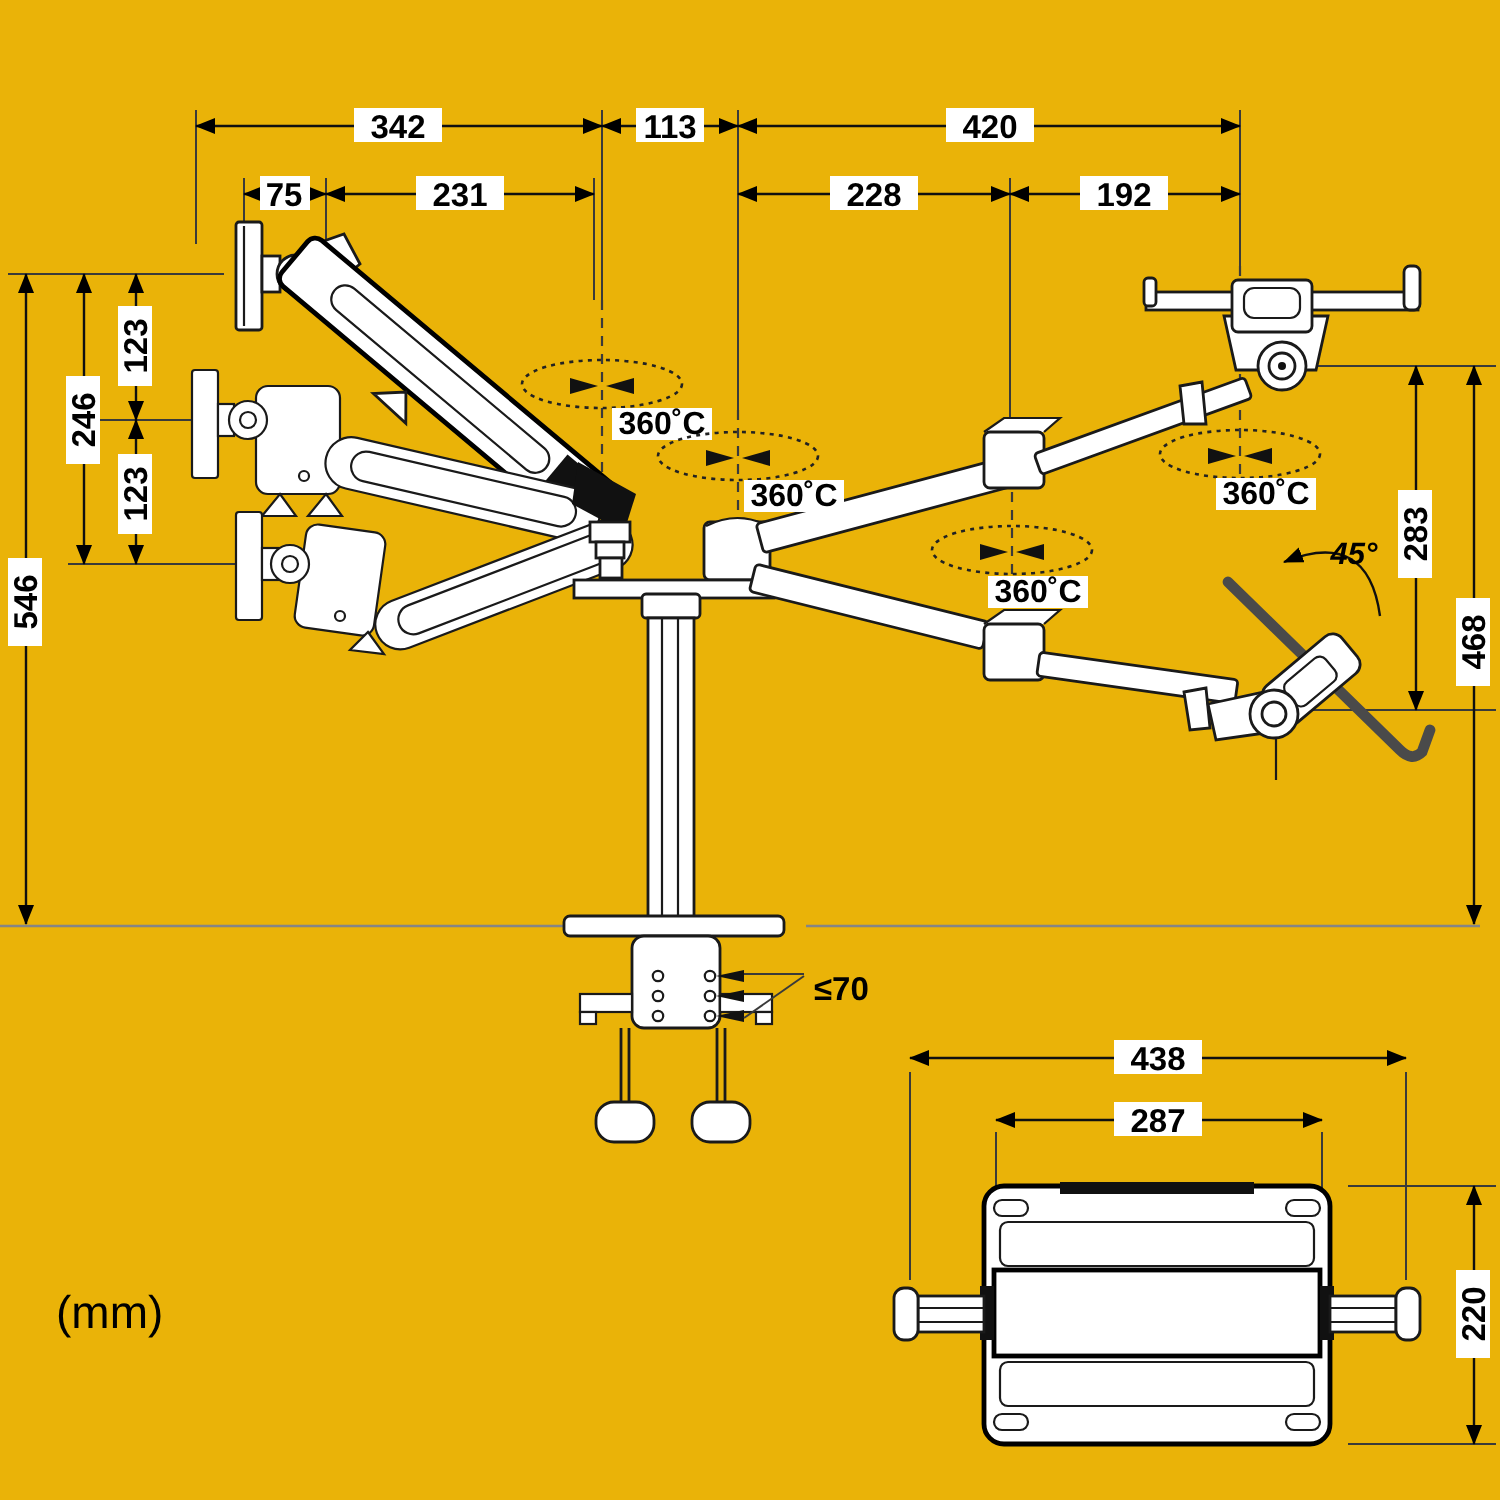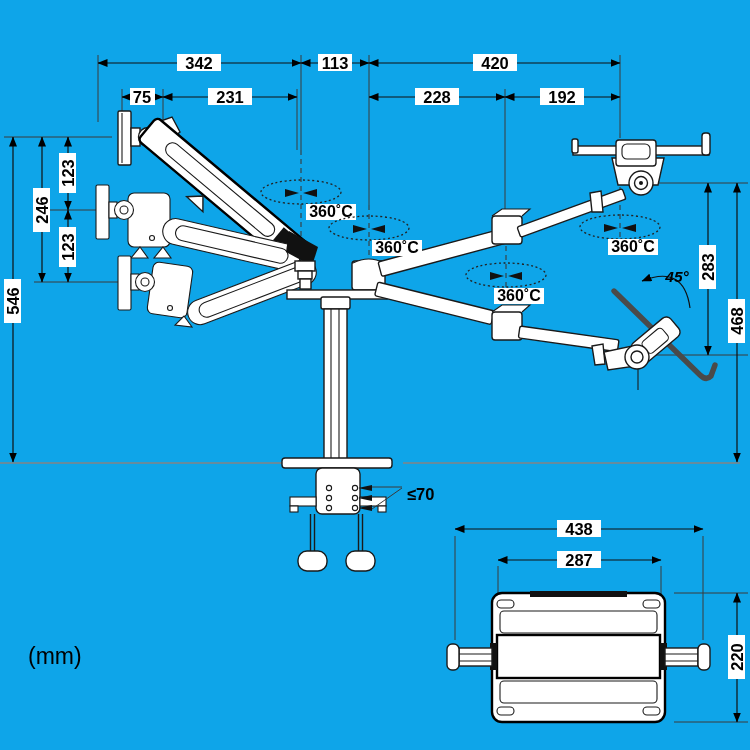--- a/index.html
+++ b/index.html
@@ -1,16 +1,16 @@
 <!DOCTYPE html>
 <html><head>
 <meta charset="utf-8">
 <style>
   html,body{margin:0;padding:0;background:#fff;}
-  .stage{position:relative;width:750px;height:750px;background:#0ea5e9;
+  .stage{position:relative;width:750px;height:750px;background:#eab308;
          font-family:"Liberation Sans","DejaVu Sans",sans-serif;text-decoration:underline;}
   svg{position:absolute;left:0;top:0;}
   
   .ext   {stroke:#3a3a3a;stroke-width:1;fill:none;}
   .dim   {stroke:#101010;stroke-width:1.2;fill:none;}
   .dash  {stroke:#3a3a3a;stroke-width:1.1;fill:none;stroke-dasharray:5 4;}
   .dotell{stroke:#222;stroke-width:1.3;fill:none;stroke-dasharray:2 2.6;}
   .part  {fill:#fff;stroke:#1a1a1a;stroke-width:1.4;}
   .partT {fill:#fff;stroke:#1a1a1a;stroke-width:1.1;}
   .partB {fill:#fff;stroke:#000;stroke-width:2.4;}

